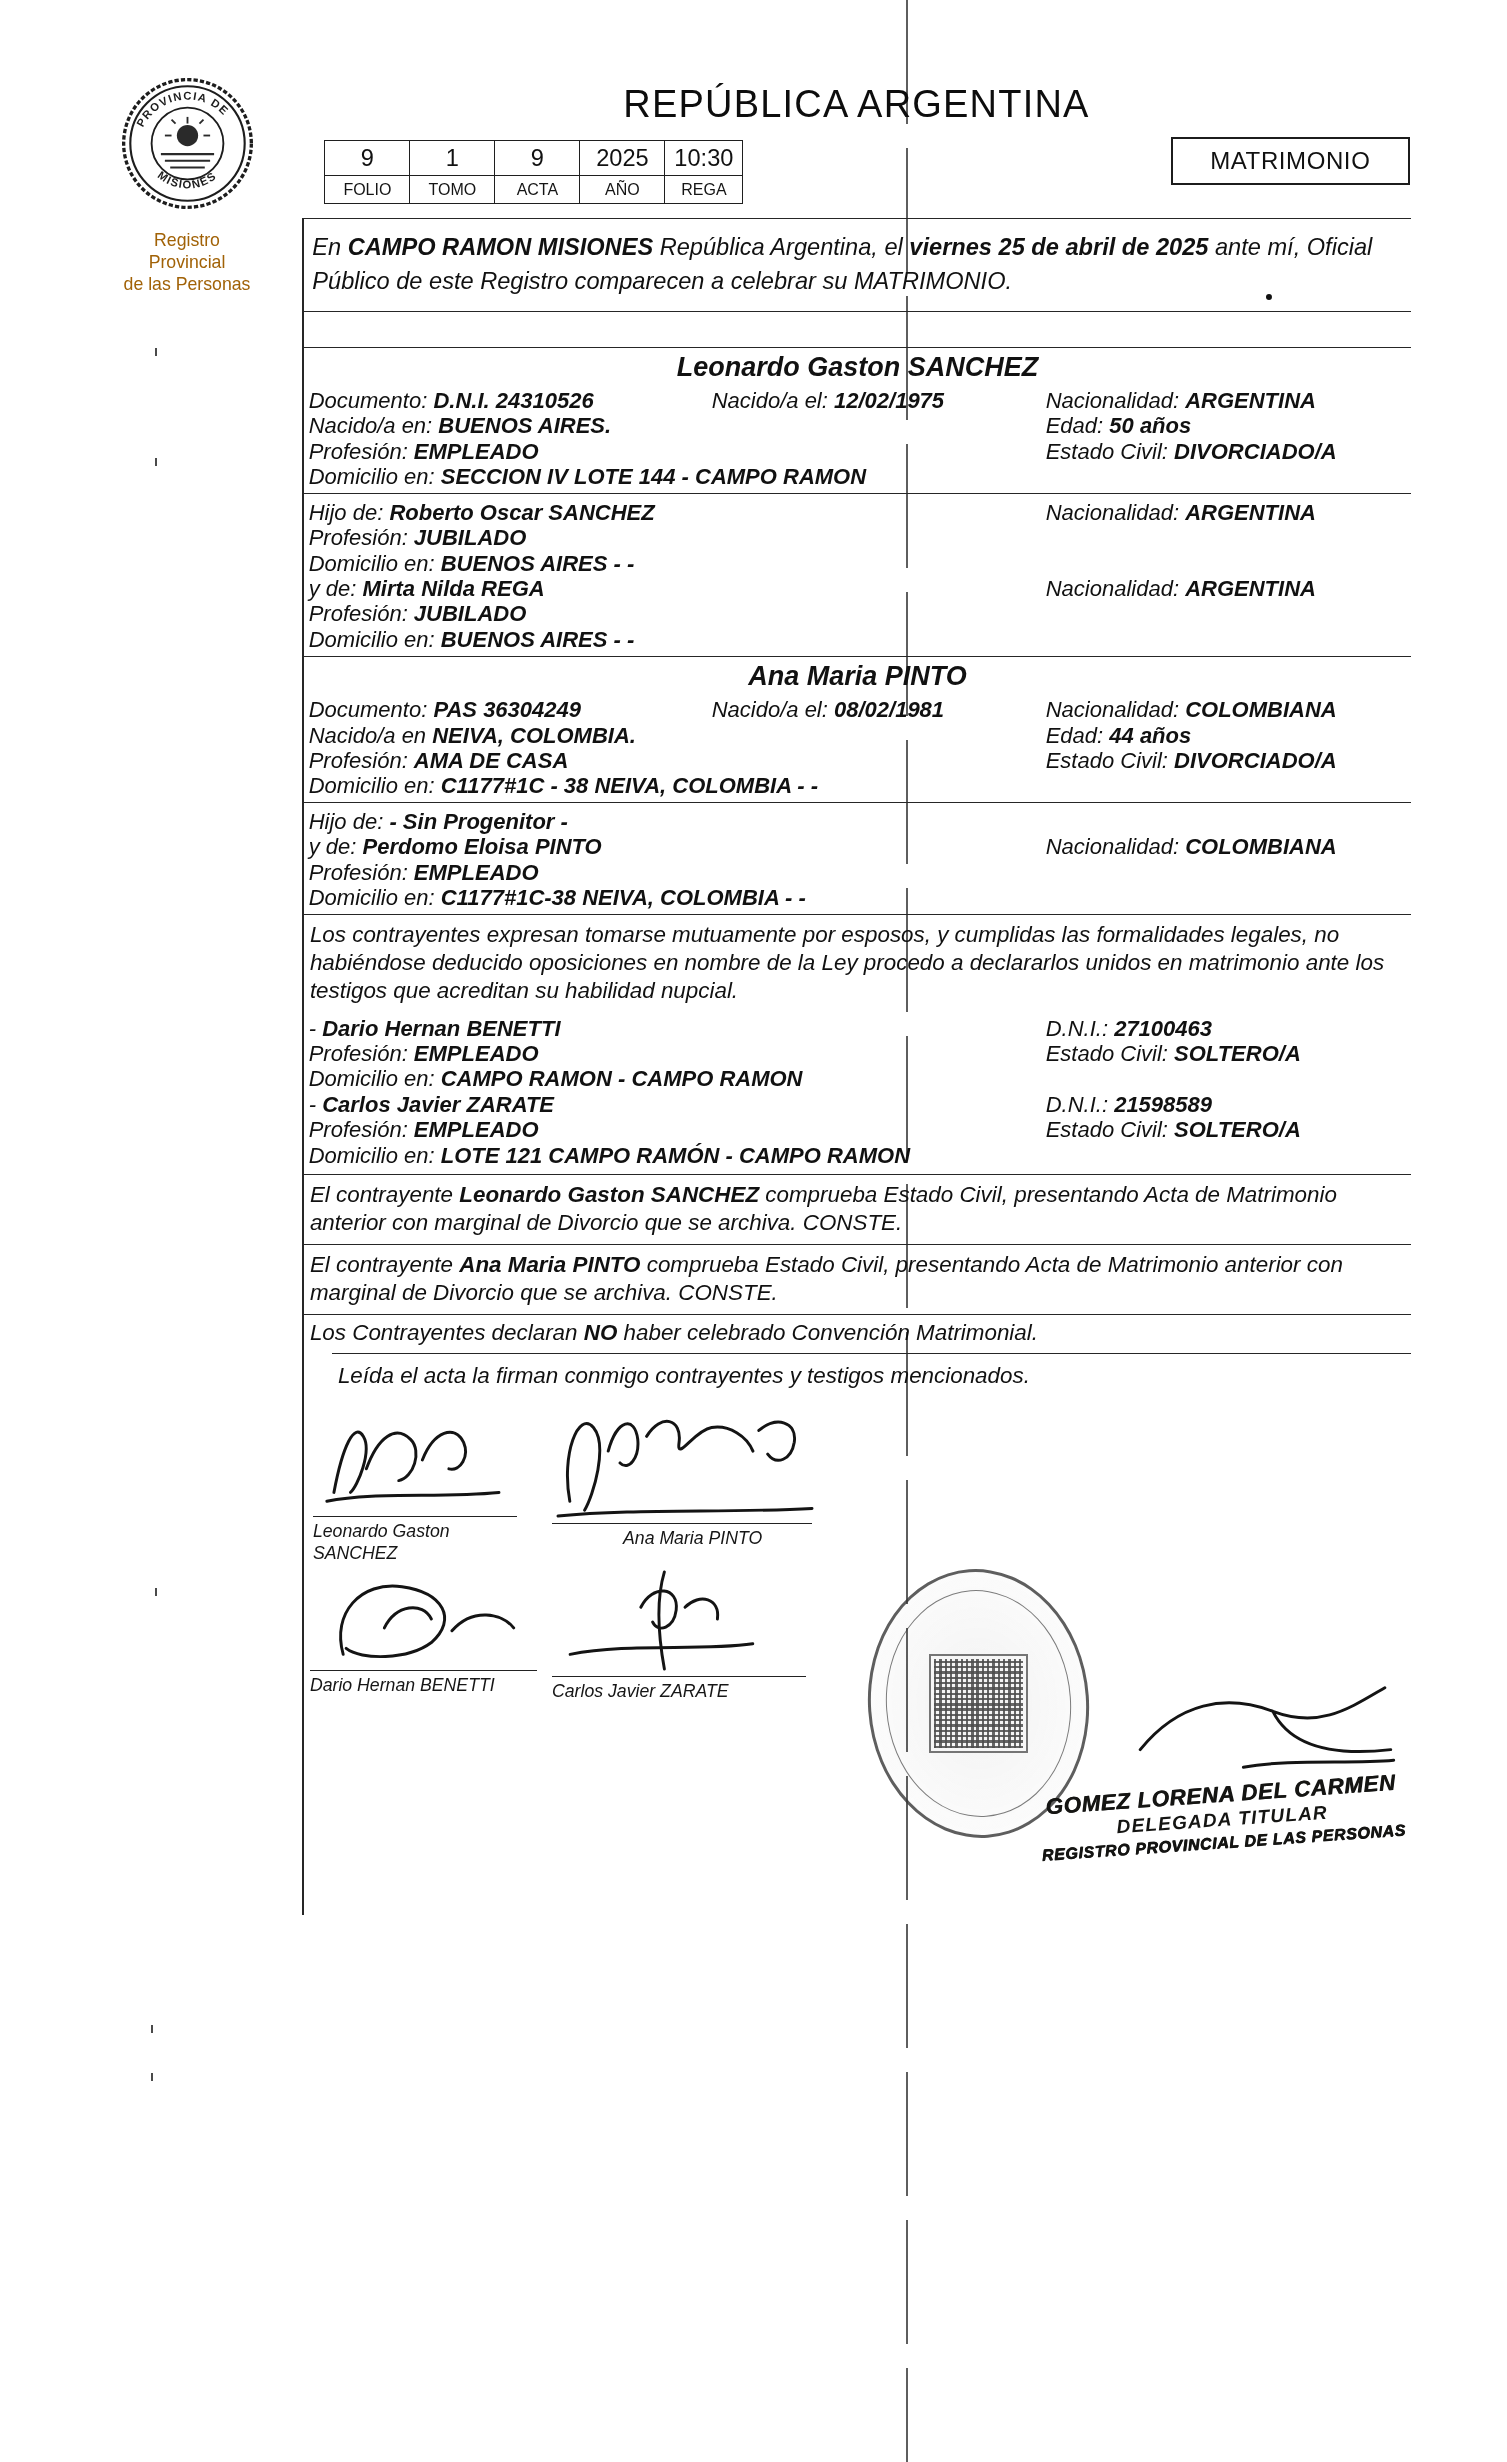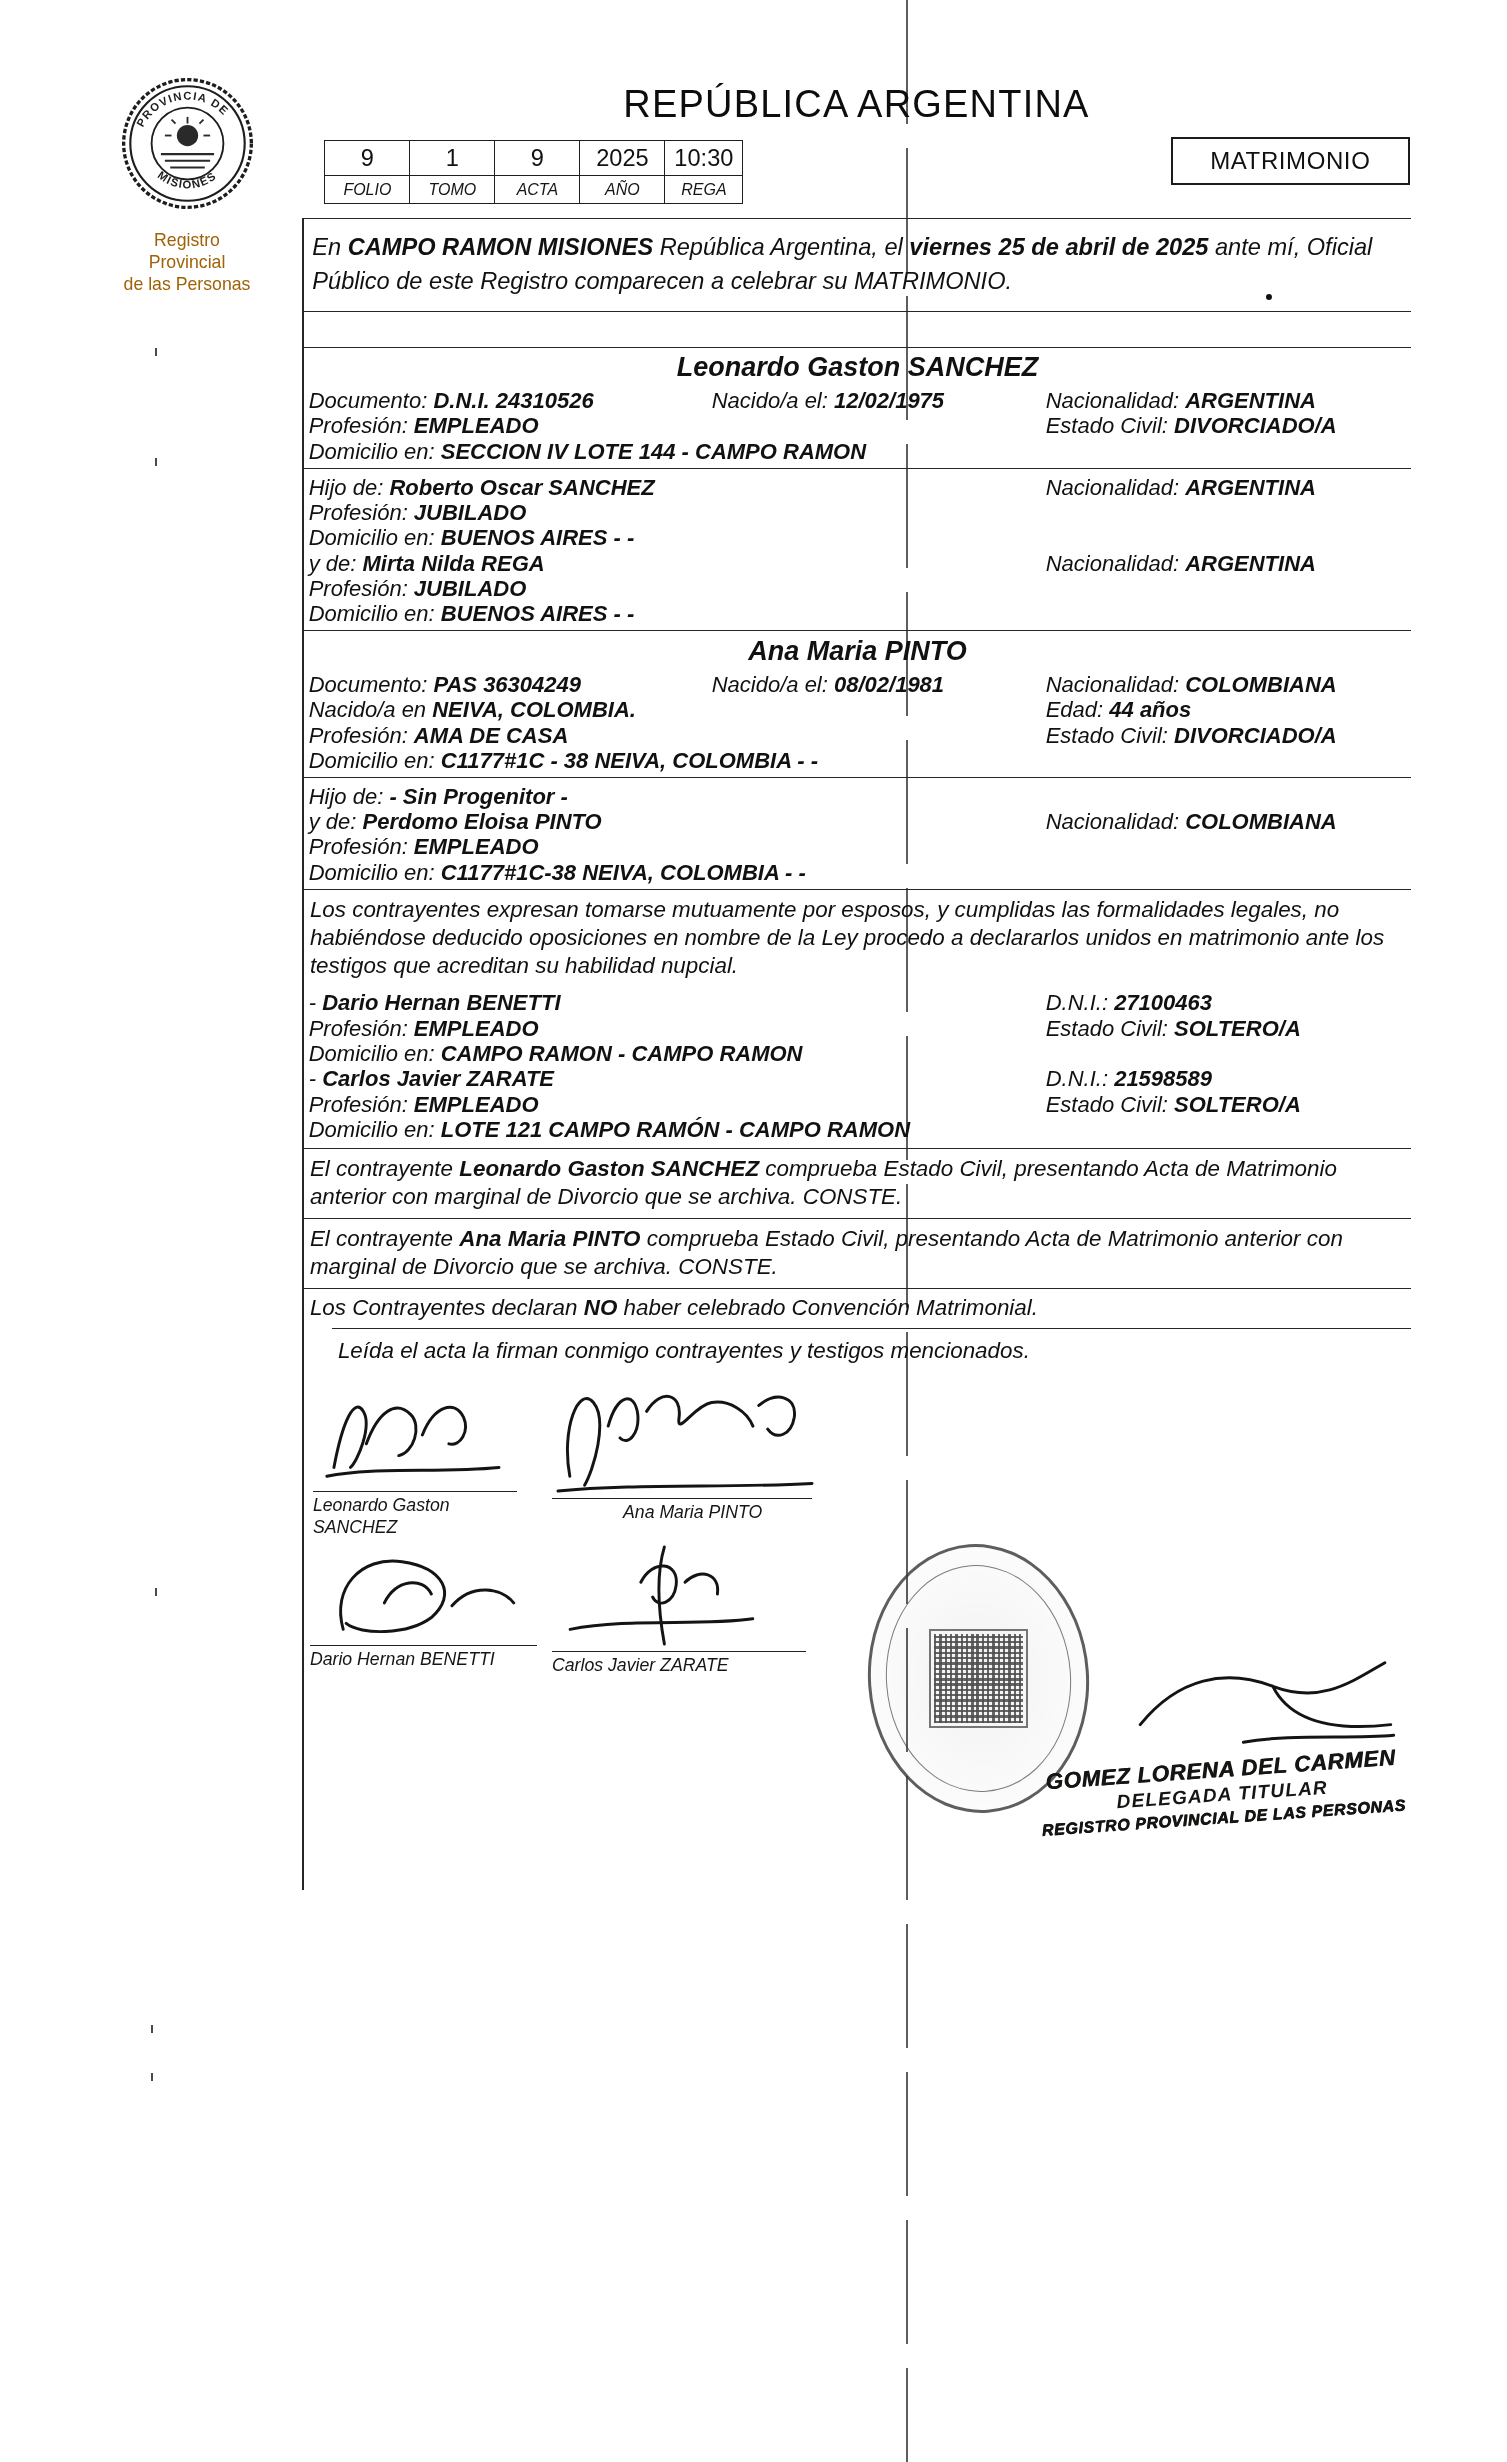--- a/index.html
+++ b/index.html
@@ -16,21 +16,21 @@
   .registry-caption { margin-top:16.5px; font-size:17.7px; line-height:22px; color:#a16207; }
 
   
   .main { position:absolute; left:302px; top:83px; width:1109px; }
   .doc-title { position:absolute; top:0; left:0; right:0; text-align:center; font-size:38px; letter-spacing:1.2px; color:#0d0d0d; }
 
   .header-table { position:absolute; top:57px; left:22.4px; border-collapse:collapse; }
   .header-table td { border:1.8px solid #1f1f1f; text-align:center; vertical-align:middle; }
   .header-table .val { font-size:23.6px; height:35px; width:85px; }
   .header-table .val.hora { width:78px; }
-  .header-table .lbl { font-size:16px; height:28px; color:#151515;font-style:italic; }
+  .header-table .lbl { font-size:16px; height:28px; color:#151515; }
 
   .matrimonio-box { position:absolute; top:54px; right:1.2px; width:239px; height:48px; border:2.4px solid #1c1c1c;
     display:flex; align-items:center; justify-content:center; font-size:24px; letter-spacing:0.6px; }
 
   .bordered-area { position:absolute; top:135px; left:0; width:1109px; border-left:2.4px solid #262626;font-style:italic; }
 
   .intro { border-top:1.8px solid #262626; border-bottom:1.8px solid #262626; padding:10.6px 9.4px 13px 8.3px;
     font-size:23.6px; line-height:34px; position:relative; }
   .ink-dot { position:absolute; right:139px; bottom:10.6px; width:6.5px; height:6.5px; border-radius:50%; background:#111; }
 
@@ -159,20 +159,24 @@
       <div class="gap1"></div>
 
       <div class="sec-heading">Leonardo Gaston SANCHEZ</div>
       <div class="rows">
         <div class="row">
           <span><span>Documento: </span><b>D.N.I. 24310526</b></span>
           <span class="c2"><span>Nacido/a el: </span><b>12/02/1975</b></span>
           <span class="c3"><span>Nacionalidad: </span><b>ARGENTINA</b></span>
         </div>
         <div class="row">
+          <span><span>Nacido/a en: </span><b>BUENOS AIRES.</b></span>
+          <span class="c3"><span>Edad: </span><b>50 años</b></span>
+        </div>
+        <div class="row">
           <span><span>Profesión: </span><b>EMPLEADO</b></span>
           <span class="c3"><span>Estado Civil: </span><b>DIVORCIADO/A</b></span>
         </div>
         <div class="row">
           <span><span>Domicilio en: </span><b>SECCION IV LOTE 144 - CAMPO RAMON</b></span>
         </div>
         <div class="subdivider"></div>
         <div class="row">
           <span><span>Hijo de: </span><b>Roberto Oscar SANCHEZ</b></span>
           <span class="c3"><span>Nacionalidad: </span><b>ARGENTINA</b></span>

